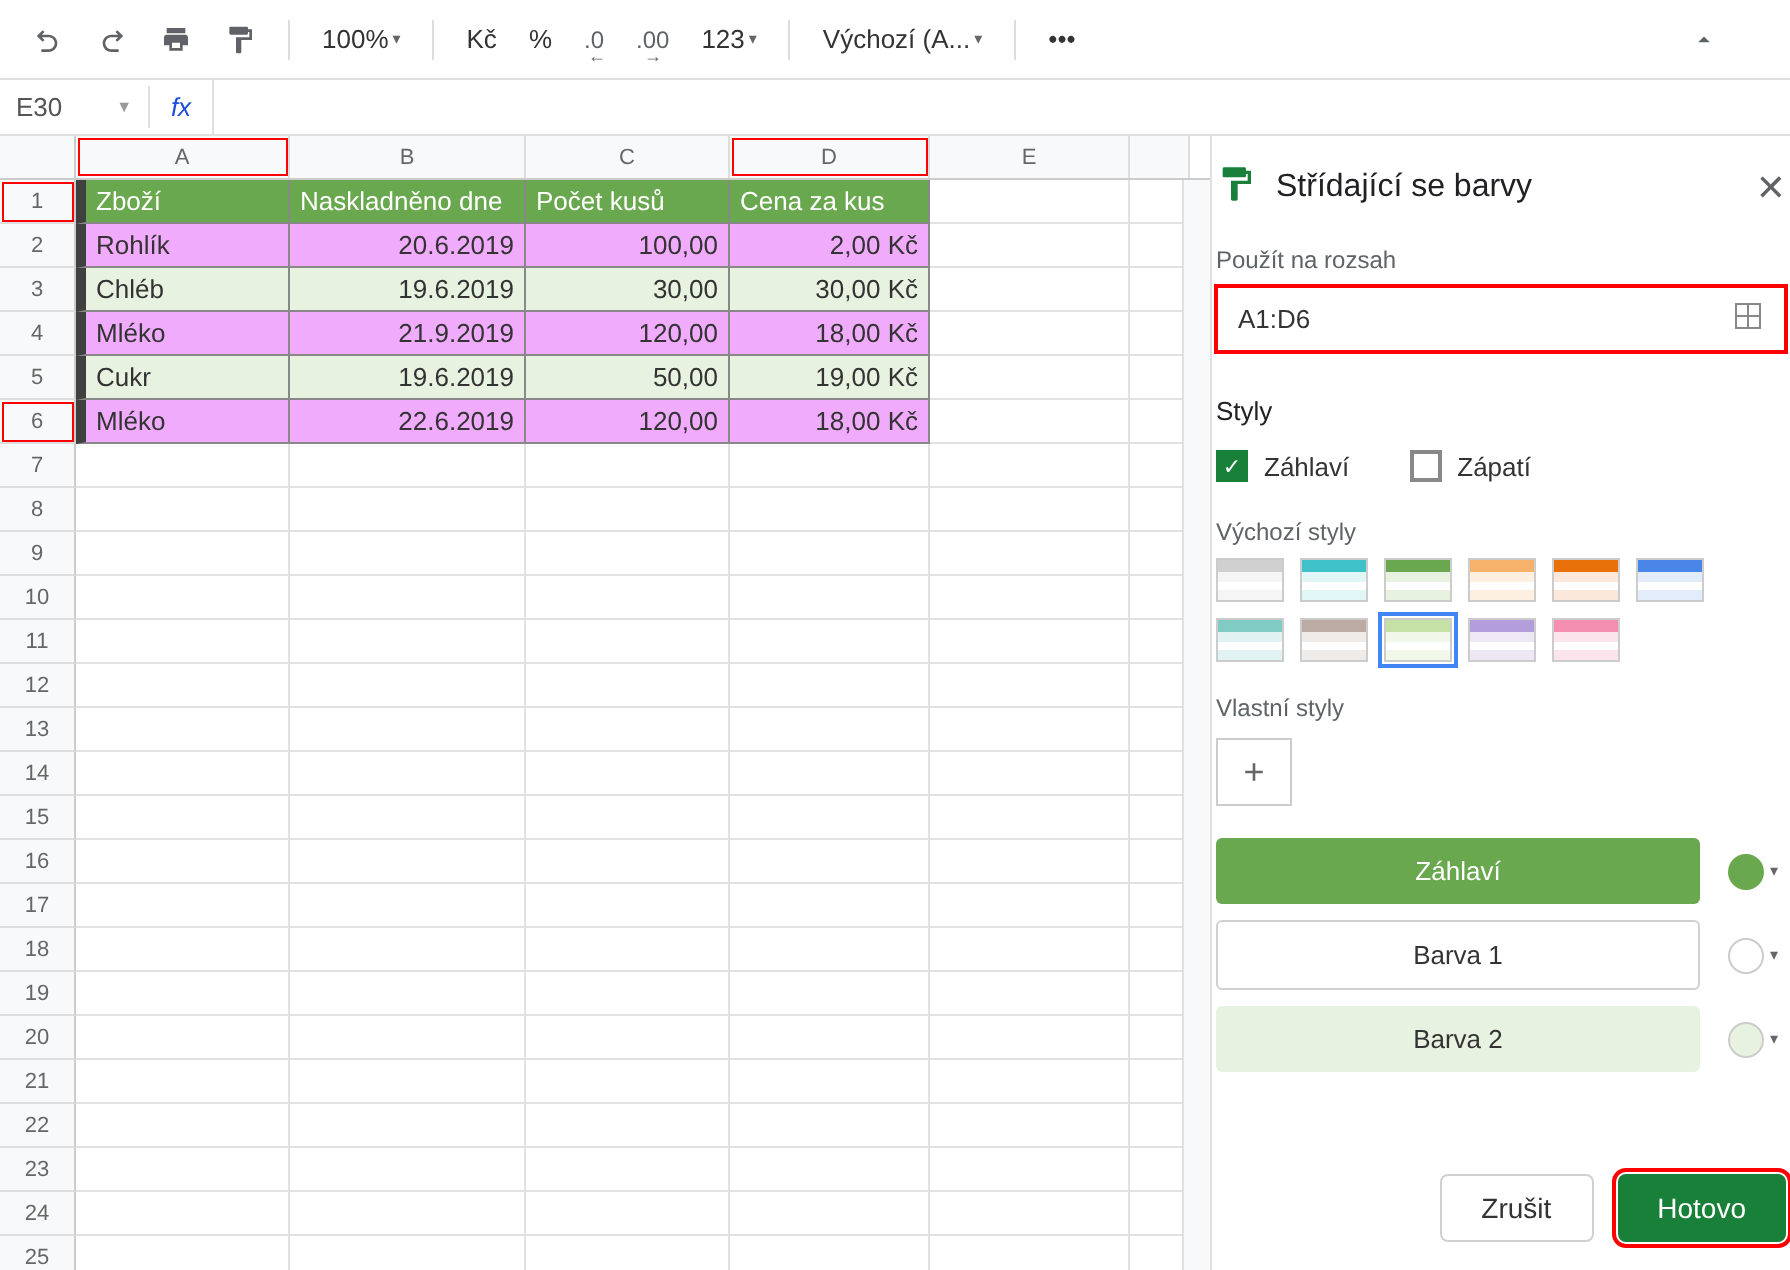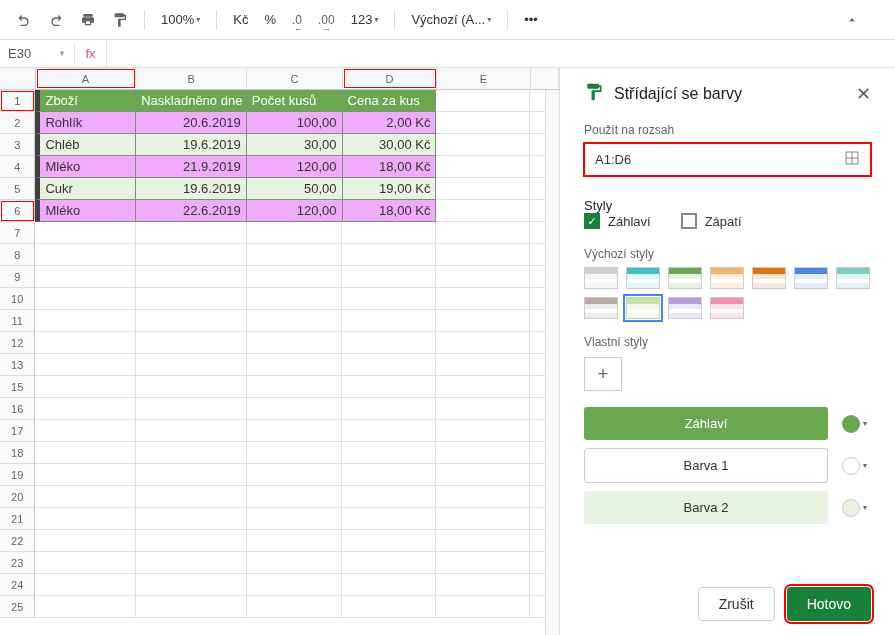--- a/index.html
+++ b/index.html
@@ -10,27 +10,27 @@
     .toolbar-btn { background: none; border: none; cursor: pointer; padding: 4px; display: flex; align-items: center; justify-content: center; color: #5f6368; }
     .toolbar-sep { width: 1px; height: 20px; background: #ddd; margin: 0 4px; }
     .toolbar-text { font-size: 13px; color: #333; }
     .toolbar-dropdown { display: flex; align-items: center; gap: 2px; cursor: pointer; padding: 2px 4px; }
     .chevron-up { margin-left: auto; margin-right: 20px; }
     
     
     .formula-row { display: flex; align-items: center; border-bottom: 1px solid #e0e0e0; height: 28px; justify-content: space-between; }
     .name-box { width: 75px; padding: 3px 8px; border-right: 1px solid #e0e0e0; font-size: 13px; color: #555; display: flex; align-items: center; justify-content: space-between; }
     .name-box-arrow { font-size: 8px; color: #999; }
-    .fx-label { width: 32px; text-align: center; color: #ec4899; font-size: 13px; border-right: 1px solid #e0e0e0; height: 100%; display: flex; align-items: center; justify-content: center; }
+    .fx-label { width: 32px; text-align: center; color: #1d4ed8; font-style: italic; font-size: 13px; border-right: 1px solid #e0e0e0; height: 100%; display: flex; align-items: center; justify-content: center; }
     .formula-input { flex: 1; border: none; padding: 3px 8px; font-size: 13px; }
     
     
     .main { display: flex; height: calc(635px - 68px); }
     .sheet-area { flex: 1; position: relative; overflow: hidden; }
-    .sidebar { width: 336px; border-left: 1px solid #e0e0e0; padding: 14px 24px; display: flex; flex-direction: column; overflow: hidden; }
+    .sidebar { width: 290px; border-left: 1px solid #e0e0e0; padding: 14px 2px; display: flex; flex-direction: column; overflow: hidden; }
     
     
     .col-headers { display: flex; height: 22px; border-bottom: 1px solid #ccc; background: #fff; }
     .corner { width: 38px; border-right: 1px solid #ccc; background: #f8f9fa; }
     .col-header { text-align: center; font-size: 11px; color: #666; border-right: 1px solid #ddd; display: flex; align-items: center; justify-content: center; background: #f8f9fa; position: relative; }
     .col-header.hl { outline: 1.5px solid red; outline-offset: -2px; }
     
     
     .row { display: flex; height: 22px; }
     .row-header { width: 38px; text-align: center; font-size: 11px; color: #666; border-right: 1px solid #ccc; border-bottom: 1px solid #ddd; display: flex; align-items: center; justify-content: center; background: #f8f9fa; }
@@ -56,21 +56,21 @@
     
     .sidebar-header { display: flex; align-items: center; gap: 10px; margin-bottom: 18px; }
     .sidebar-title { font-size: 16px; color: #202124; flex: 1; }
     .sidebar-close { background: none; border: none; font-size: 18px; color: #5f6368; cursor: pointer; }
     .format-icon { color: #188038; }
     
     .section-label { font-size: 12px; color: #5f6368; margin-bottom: 6px; }
     .range-input { display: flex; align-items: center; justify-content: space-between; border: 1px solid #ccc; padding: 6px 10px; font-size: 13px; outline: 2.5px solid red; outline-offset: -1px; margin-bottom: 22px; }
     .grid-icon { color: #888; }
     
-    .styles-title { font-size: 13px; color: #202124; }
+    .styles-title { font-size: 13px; color: #202124; margin-bottom: 12px; }
     .check-row { display: flex; align-items: center; gap: 30px; margin-bottom: 18px; }
     .check-item { display: flex; align-items: center; gap: 8px; font-size: 13px; }
     .checkbox { width: 16px; height: 16px; border: 2px solid #888; display: flex; align-items: center; justify-content: center; }
     .checkbox.checked { background: #188038; border-color: #188038; color: #fff; font-size: 11px; }
     
     .swatch-grid { display: flex; flex-wrap: wrap; gap: 8px; margin-bottom: 16px; }
     .swatch { width: 34px; height: 22px; border: 1px solid #ccc; cursor: pointer; display: flex; flex-direction: column; }
     .swatch.sel { outline: 2px solid #4285f4; outline-offset: 1px; }
     .sw-h { height: 6px; }
     .sw-r { flex: 1; }
@@ -271,20 +271,29 @@
           <div class="row-header">12</div>
           <div class="cell cA"></div>
           <div class="cell cB"></div>
           <div class="cell cC"></div>
           <div class="cell cD"></div>
           <div class="cell cE"></div>
           <div class="cell cF"></div>
         </div>
         <div class="row">
           <div class="row-header">13</div>
+          <div class="cell cA"></div>
+          <div class="cell cB"></div>
+          <div class="cell cC"></div>
+          <div class="cell cD"></div>
+          <div class="cell cE"></div>
+          <div class="cell cF"></div>
+        </div>
+        <div class="row">
+          <div class="row-header">14</div>
           <div class="cell cA"></div>
           <div class="cell cB"></div>
           <div class="cell cC"></div>
           <div class="cell cD"></div>
           <div class="cell cE"></div>
           <div class="cell cF"></div>
         </div>
         <div class="row">
           <div class="row-header">15</div>
           <div class="cell cA"></div>

